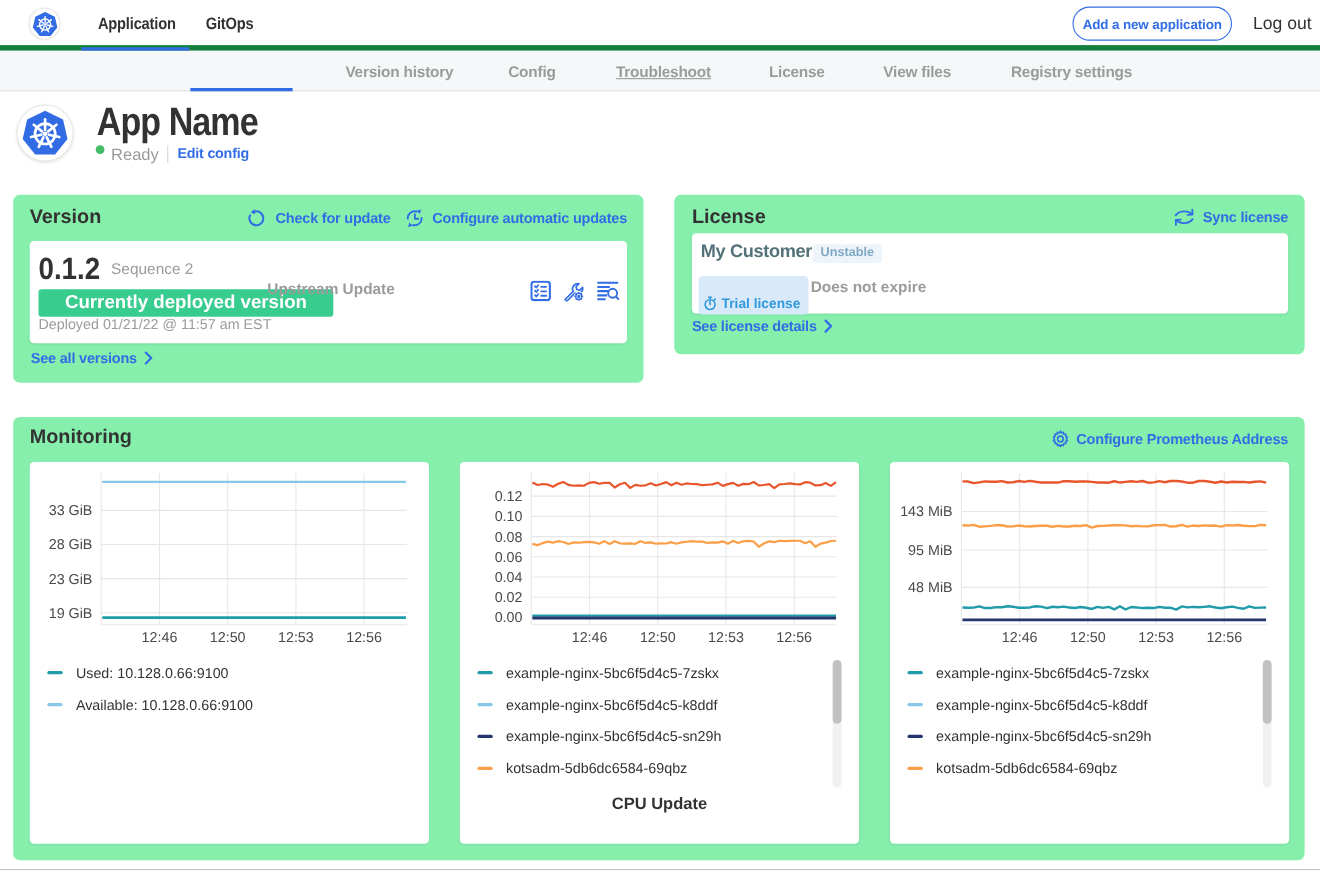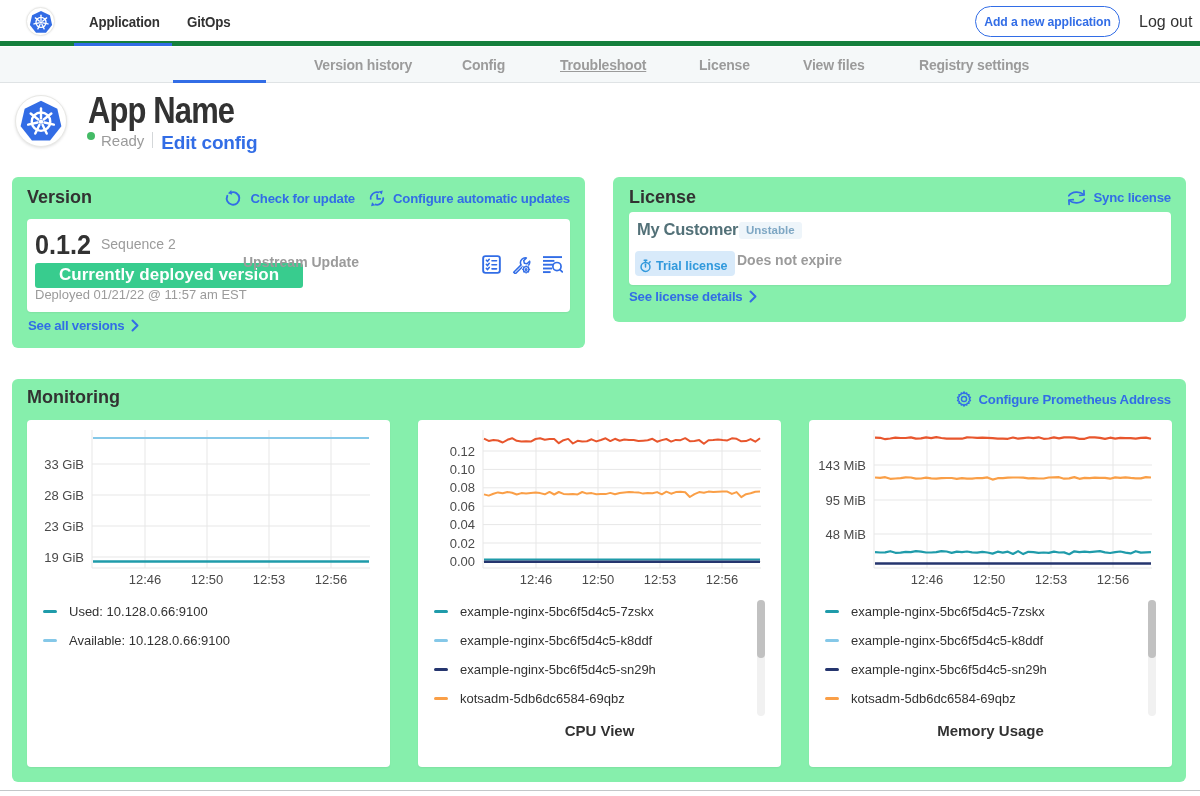--- a/index.html
+++ b/index.html
@@ -21,21 +21,21 @@
 .sunderline { position:absolute; left:173px; top:33px; width:93px; height:3px; background:#326de6; }
 
 
 .apphdr { position:absolute; top:84px; left:0; width:1200px; height:93px; background:#fff; }
 .klogo-lg { position:absolute; left:15px; top:11px; width:52px; height:52px; border-radius:50%; background:#fff; border:1px solid #e8e8e5; box-shadow:0 1px 3px rgba(0,0,0,.12); display:flex; align-items:center; justify-content:center; }
 .appname { position:absolute; left:88px; top:6px; font-size:36px; font-weight:700; color:#323232; letter-spacing:-1px; transform:scaleX(.86); transform-origin:left top; white-space:nowrap; }
 .statusrow { position:absolute; left:87px; top:48px; height:18px; display:flex; align-items:flex-start; }
 .gdot { width:8px; height:8px; border-radius:50%; background:#44bb66; margin-right:6px; }
 .readytxt { font-size:15px; font-weight:500; color:#9b9b9b; }
 .vsep { width:1px; height:16px; background:#d4d7d9; margin:0 8px; }
-.editcfg { font-size:19px; font-weight:700; color:#326de6; letter-spacing:-.2px; }
+.editcfg { font-size:13px; font-weight:700; color:#326de6; letter-spacing:-.2px; }
 
 
 .card { position:absolute; background:#86efac; border-radius:6px; }
 .cardtitle { font-size:18px; font-weight:700; color:#323232; }
 .bluelink { color:#326de6; font-size:13.2px; font-weight:700; display:flex; align-items:center; white-space:nowrap; letter-spacing:-.2px; }
 .innercard { position:absolute; background:#fff; border-radius:4px; box-shadow:0 1px 2px rgba(0,0,0,.06); }
 
 
 #vcard { left:12px; top:177px; width:573px; height:171px; }
 #lcard { left:613px; top:177px; width:573px; height:145px; }
@@ -203,21 +203,21 @@
             <path d="M16.9 1.6 L17.1 6 L12.7 6.3"></path>
             <path d="M17.2 10.2 C14 14.8 6 14.8 2.4 11.4"></path>
             <path d="M2.1 15.4 L1.9 11 L6.3 10.7"></path>
           </g>
         </svg>
       Sync license
     </div>
     <div class="innercard" style="left:16px;top:35px;width:542px;height:73px;">
       <div style="position:absolute;left:8px;top:8px;font-size:16.5px;font-weight:700;color:#537178;white-space:nowrap;letter-spacing:-.3px;">My Customer</div>
       <div style="position:absolute;left:110px;top:10px;background:#eef5fa;border-radius:3px;padding:2px 7px 3px;font-size:11.5px;font-weight:700;color:#7ea7c4;">Unstable</div>
-      <div style="position:absolute;left:6px;top:39px;background:#d8eafa;border-radius:4px;padding:8px 7px 3px 4px;display:flex;align-items:flex-start;font-size:12.5px;font-weight:700;color:#3199dc;">
+      <div style="position:absolute;left:6px;top:39px;background:#d8eafa;border-radius:4px;padding:18px 7px 3px 4px;display:flex;align-items:flex-start;font-size:12.5px;font-weight:700;color:#3199dc;">
         <svg width="13" height="14" viewBox="0 0 14 15" style="margin-right:4px;">
             <g stroke="#3199dc" fill="none" stroke-width="1.6" stroke-linecap="round">
               <circle cx="7" cy="8.5" r="4.8"></circle>
               <line x1="7" y1="8.5" x2="7" y2="5.6"></line>
               <line x1="5.6" y1="1.3" x2="8.4" y2="1.3"></line>
               <line x1="7" y1="1.5" x2="7" y2="3.2"></line>
               <line x1="12" y1="3" x2="11" y2="4.1"></line>
             </g>
           </svg>
         Trial license
@@ -314,21 +314,21 @@
           <div class="legdash" style="background:#25356e;"></div>
           <div class="legtxt">example-nginx-5bc6f5d4c5-sn29h</div>
         </div>
         <div class="legrow" style="top:271px;">
           <div class="legdash" style="background:#fa9f47;"></div>
           <div class="legtxt">kotsadm-5db6dc6584-69qbz</div>
         </div>
         <div class="sbar" style="top:180px;height:116px;">
           <div class="sthumb" style="height:58px;"></div>
         </div>
-        <div class="charttitle">CPU View</div>
+        <div class="charttitle">CPU Update</div>
       </div>
       <div class="chartcard" style="left:797px;">
         <svg width="363" height="170" style="position:absolute;top:0;left:0;">
           <line x1="65" y1="45" x2="343" y2="45" stroke="#e7e7e7"></line>
           <text x="57" y="49.5" font-size="13" fill="#4a4a4a" text-anchor="end">143 MiB</text>
           <line x1="65" y1="80" x2="343" y2="80" stroke="#e7e7e7"></line>
           <text x="57" y="84.5" font-size="13" fill="#4a4a4a" text-anchor="end">95 MiB</text>
           <line x1="65" y1="114" x2="343" y2="114" stroke="#e7e7e7"></line>
           <text x="57" y="118.5" font-size="13" fill="#4a4a4a" text-anchor="end">48 MiB</text>
           <line x1="118" y1="10" x2="118" y2="148" stroke="#e7e7e7" stroke-width="1"></line>
@@ -358,18 +358,17 @@
           <div class="legdash" style="background:#25356e;"></div>
           <div class="legtxt">example-nginx-5bc6f5d4c5-sn29h</div>
         </div>
         <div class="legrow" style="top:271px;">
           <div class="legdash" style="background:#fa9f47;"></div>
           <div class="legtxt">kotsadm-5db6dc6584-69qbz</div>
         </div>
         <div class="sbar" style="top:180px;height:116px;">
           <div class="sthumb" style="height:58px;"></div>
         </div>
-        <div class="charttitle">Memory Usage</div>
       </div>
   </div>
 
   <div style="position:absolute; top:790px; left:0; width:1200px; border-top:1px solid #c3c7c9;"></div>
 </div>
 
 </body></html>

